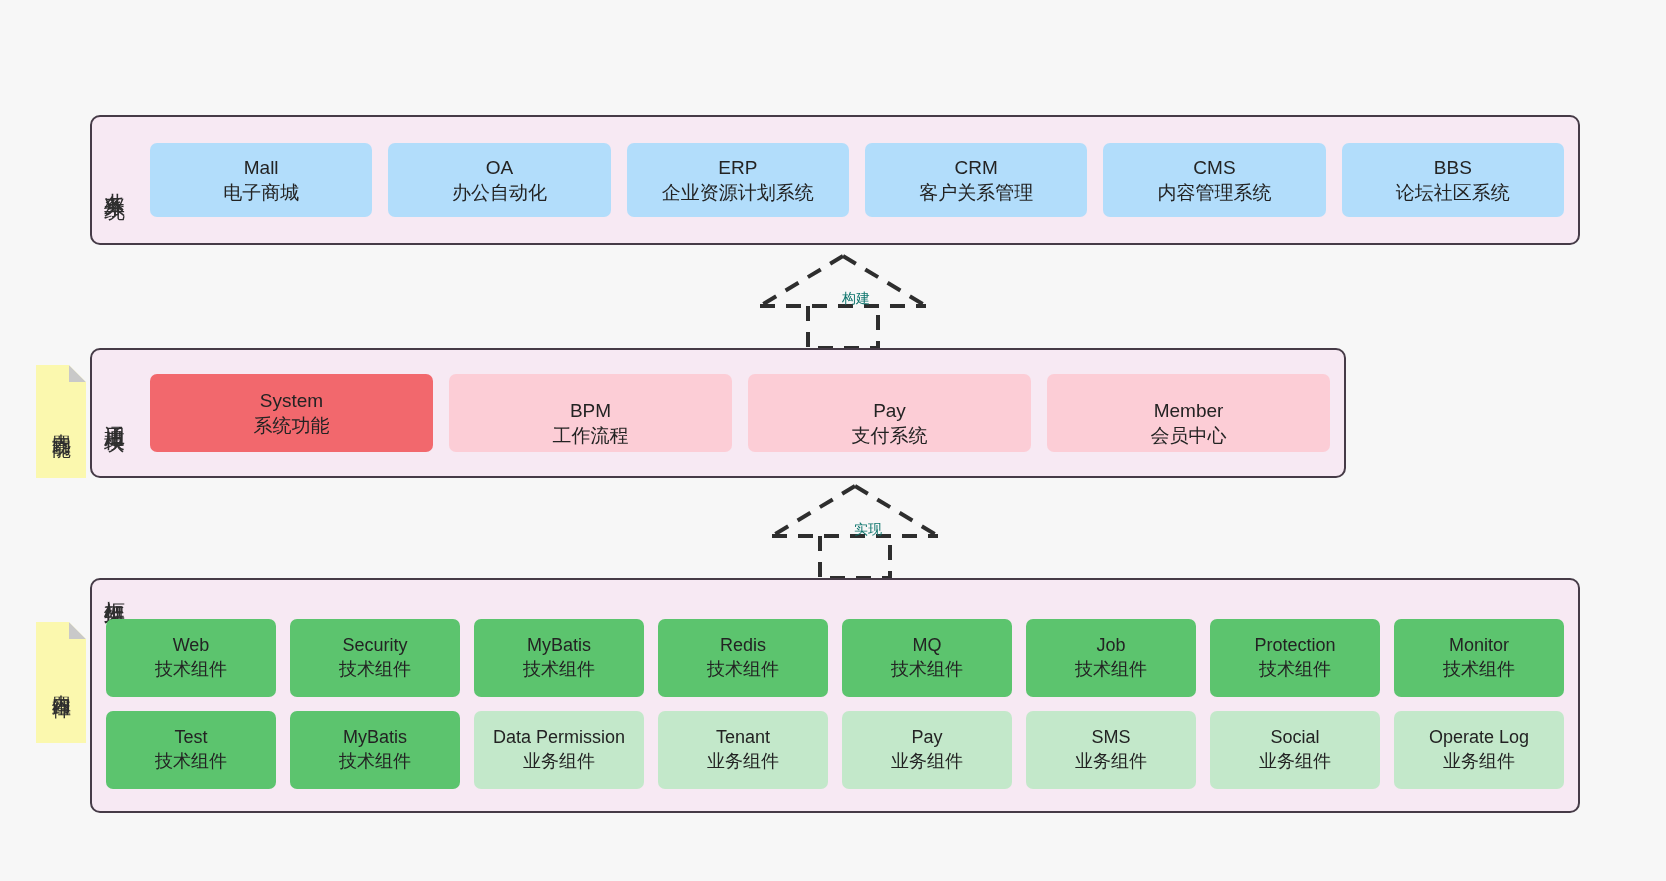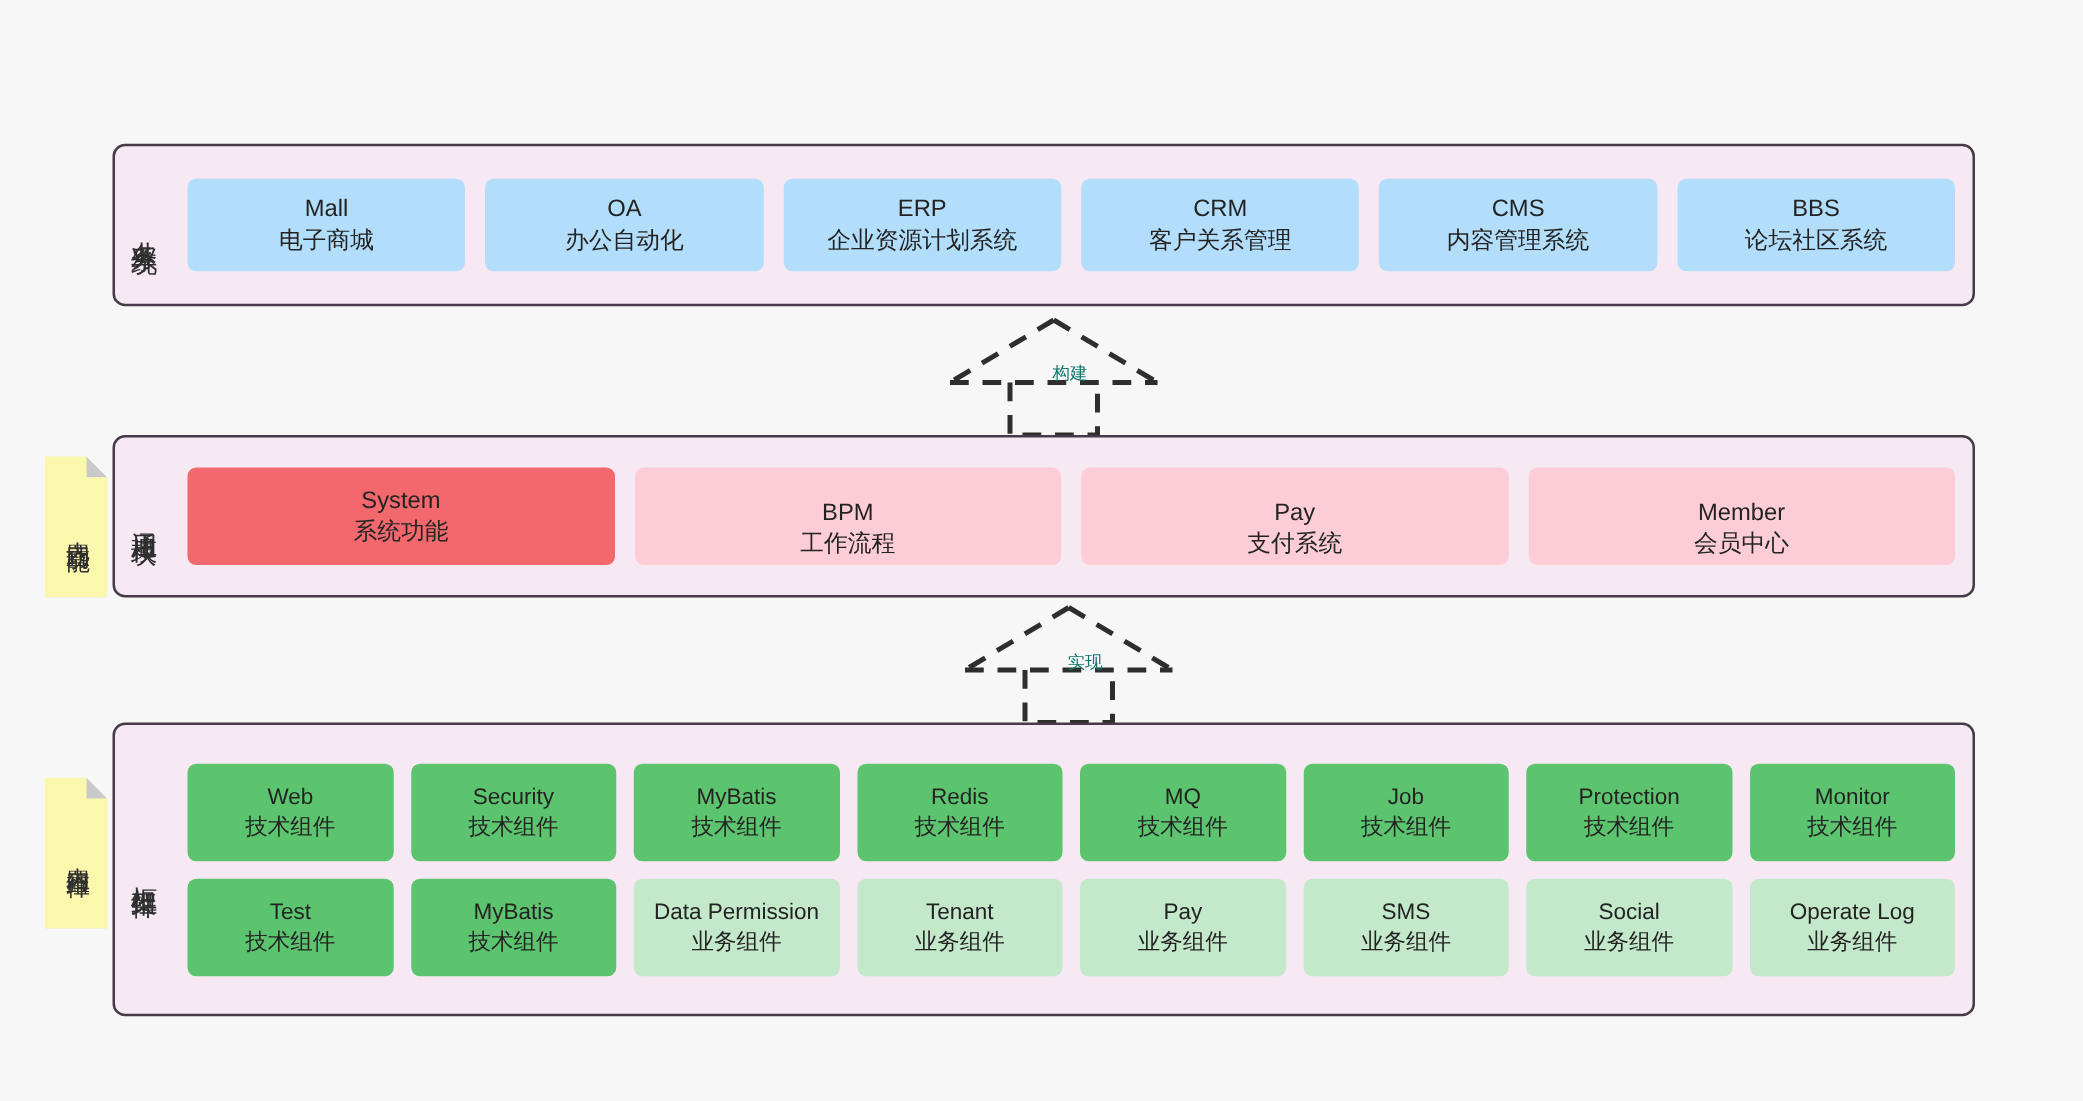--- a/index.html
+++ b/index.html
@@ -71,26 +71,26 @@
   .pink      { background: #fccdd6; justify-content: flex-end; }
   .green     { background: #5cc46e; }
   .lightgreen{ background: #c3e8ca; }
 
   
   #business-layer { left: 90px; top: 115px; width: 1490px; height: 130px; }
   #business-layer .layer-body { gap: 16px; padding: 0 14px; }
   #business-layer .card { flex: 1 1 0; height: 74px; }
 
   
-  #module-layer { left: 90px; top: 348px; width: 1490px; height: 130px; }
+  #module-layer { left: 90px; top: 348px; width: 1256px; height: 130px; }
   #module-layer .layer-body { gap: 16px; padding: 0 14px; }
   #module-layer .card { flex: 1 1 0; height: 78px; }
 
   
-  #framework-layer { left: 90px; top: 578px; width: 1490px; height: 235px; }
+  #framework-layer { left: 90px; top: 578px; width: 1490px; height: 235px; flex-direction: column; }
   #framework-layer .layer-body {
     flex-direction: column;
     justify-content: center;
     gap: 14px;
     padding: 0 14px;
   }
   .comp-row {
     display: flex;
     gap: 14px;
     width: 100%;

